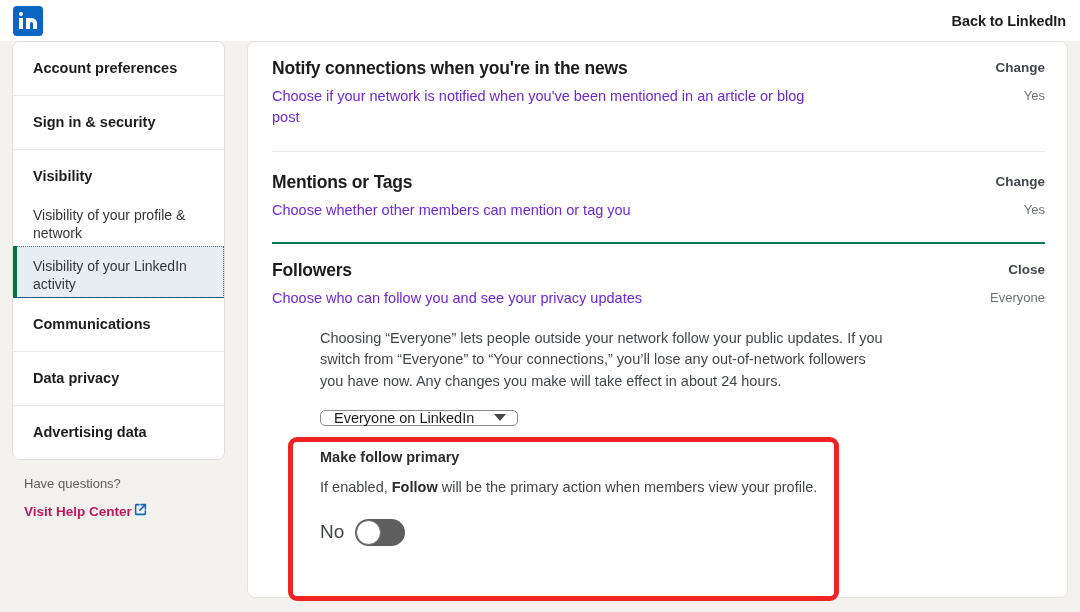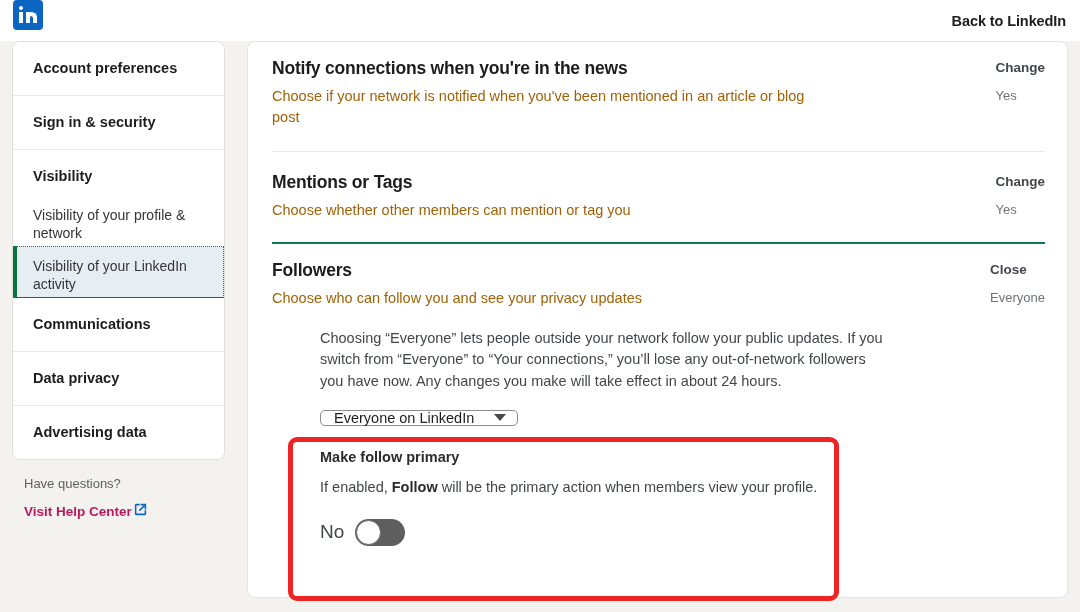--- a/index.html
+++ b/index.html
@@ -17,20 +17,21 @@
   }
 
   
   .header {
     position: absolute;
     top: 0; left: 0;
     width: 1080px;
     height: 41px;
     background: #FFFFFF;
     display: flex;
+    align-items: center;
     justify-content: space-between;
     padding: 0 14px 0 13px;
   }
 
   .li-logo {
     width: 30px;
     height: 30px;
     background: #0A66C2;
     border-radius: 4px;
     position: relative;
@@ -192,28 +193,28 @@
   }
 
   .sec-title {
     font-size: 17.5px;
     font-weight: bold;
     color: #1D1D1D;
     letter-spacing: -0.2px;
   }
   .sec-desc {
     font-size: 14.5px;
-    color: #a16207;
+    color: #6d28d9;
     line-height: 1.46;
     max-width: 560px;
     margin-top: 7px;
   }
 
   .right-col {
-    text-align: left;
+    text-align: right;
     flex: none;
     padding-top: 2px;
   }
   .action-link {
     font-size: 13.5px;
     font-weight: bold;
     color: #43474C;
     cursor: pointer;
     display: block;
   }

